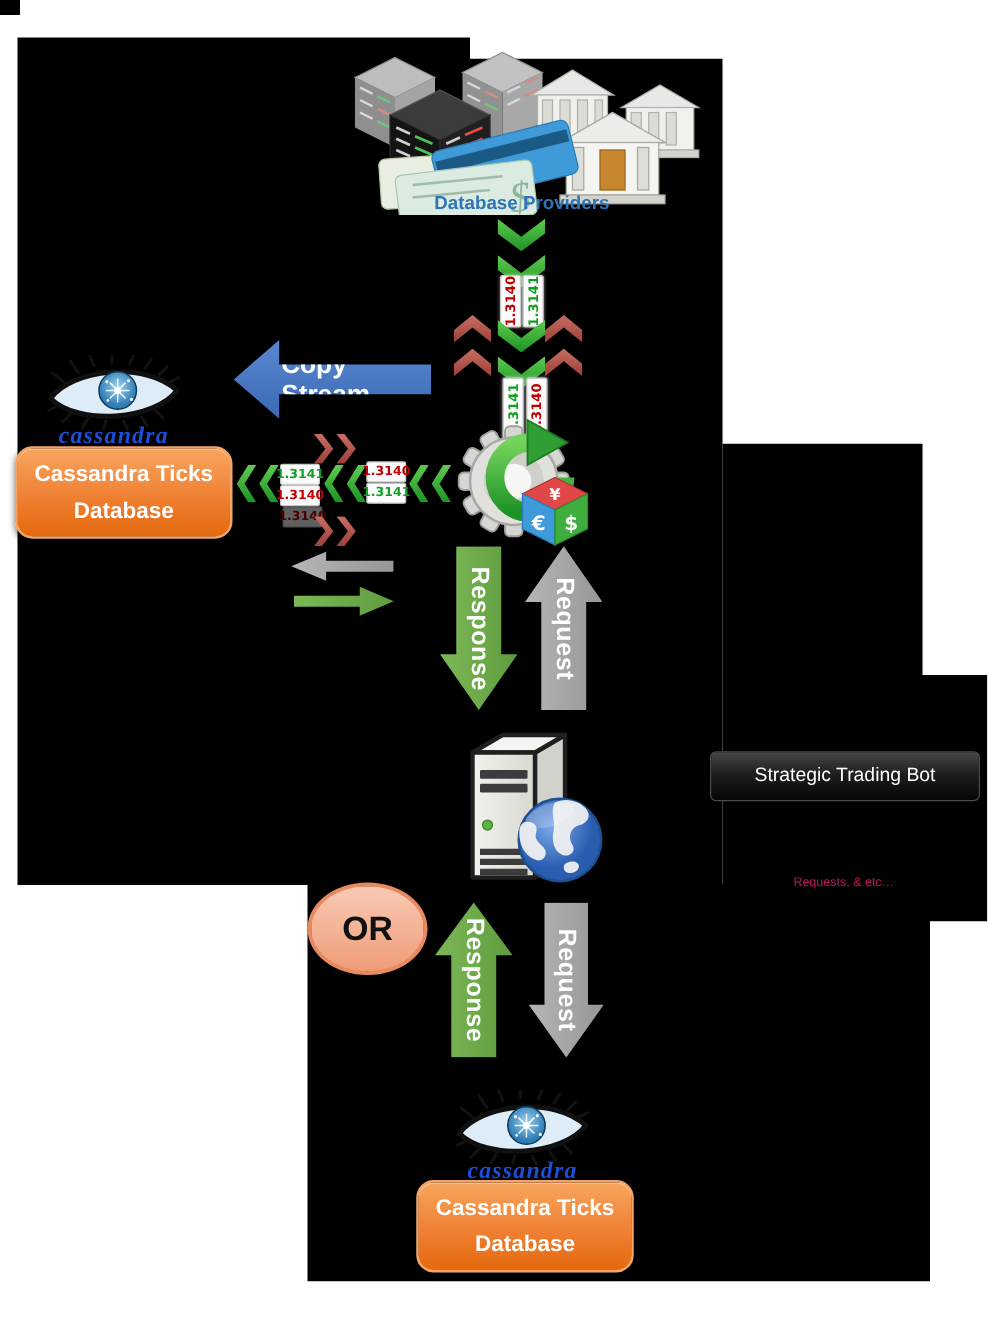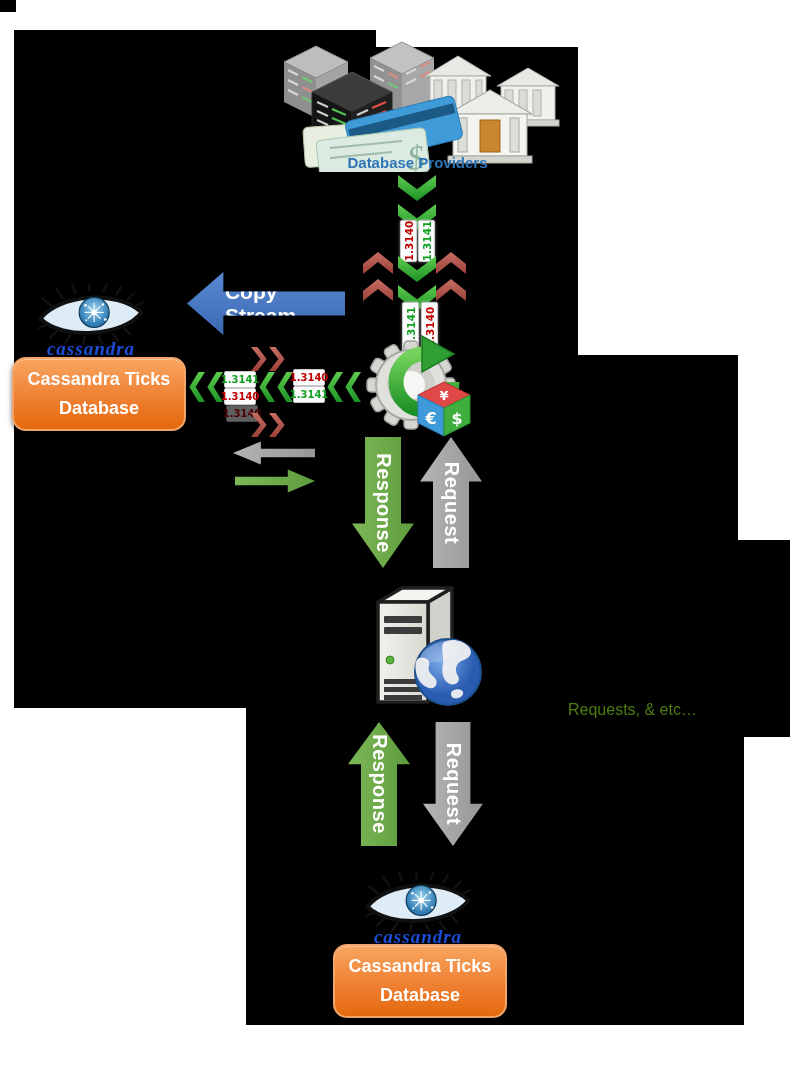--- a/index.html
+++ b/index.html
@@ -42,21 +42,21 @@
          font-weight:bold;font-size:10px;font-family:"DejaVu Sans",sans-serif}
   .tk-g{color:#12A024}
   .tk-r{color:#C00000}
   .ghost{opacity:.38}
 
   
   .rbox{position:absolute;left:568px;width:214px;height:38px;border-radius:5px;
         background:linear-gradient(180deg,#464646,#1e1e1e 45%,#060606);
         border:1px solid #4a4a4a;color:#fff;display:flex;align-items:center;justify-content:center;
         font-size:15.5px}
-  .rsub{position:absolute;left:568px;width:214px;color:#4d7c0f;font-size:16px;}
+  .rsub{position:absolute;left:568px;width:214px;color:#be185d;font-size:10px;text-align:center}
 
   
   .obox{position:absolute;width:170px;height:70px;border-radius:14px;
         background:linear-gradient(180deg,#f8a55f,#ee7d2f 60%,#e4690d);
         border:2px solid #f2a469;box-shadow:inset 0 1px 0 rgba(255,255,255,.35),0 2px 5px rgba(0,0,0,.6);
         display:flex;flex-direction:column;align-items:center;justify-content:center;gap:8px;
         color:#fff;font-weight:bold;font-size:18px}
 
   .lp-label{position:absolute;left:340px;top:154px;width:155px;text-align:center;
             color:#2E75B6;font-weight:bold;font-size:15px}
@@ -344,22 +344,28 @@
       <circle cx="92" cy="96" r="33" fill="url(#globg)" stroke="#1d4f8c" stroke-width="2"></circle>
       <g fill="#f2f2f2" opacity="0.93">
         <path d="M88,66 c8,-4 18,-2 24,4 c6,6 2,12 -4,14 c-8,2 -10,10 -6,16 c3,5 -2,10 -8,8 c-7,-3 -9,-12 -7,-20 c1,-8 -3,-16 1,-22 z"></path>
         <path d="M63,82 c6,-2 12,2 10,8 c-2,5 2,8 6,12 c4,5 0,12 -6,10 c-7,-2 -12,-9 -13,-16 c-1,-6 -1,-12 3,-14 z"></path>
         <path d="M98,114 c5,-2 10,0 9,4 c-1,4 -8,6 -11,3 c-2,-3 -1,-6 2,-7 z"></path>
       </g>
       <ellipse cx="84" cy="76" rx="20" ry="9" fill="#fff" opacity="0.22" transform="rotate(-18 84 76)"></ellipse>
     </g>
   </svg>
 
+  <div class="rbox" style="top:601px">
+    <span>Strategic Trading Bot</span>
+    </div>
   <div class="rsub" style="top:701px">Requests, &amp; etc…</div>
 
+  <div class="or">
+    <span>OR</span>
+  </div>
 
   <div class="ar ar-up ar-green" style="left:348px;top:722px;width:62px;height:124px">
     <span class="vlabel">Response</span>
   </div>
   <div class="ar ar-down ar-gray" style="left:423px;top:722px;width:60px;height:124px">
     <span class="vlabel">Request</span>
   </div>
 
   <svg class="abs" style="left:362px;top:872px;width:112px;height:60px" viewBox="0 0 140 76">
     <defs>

